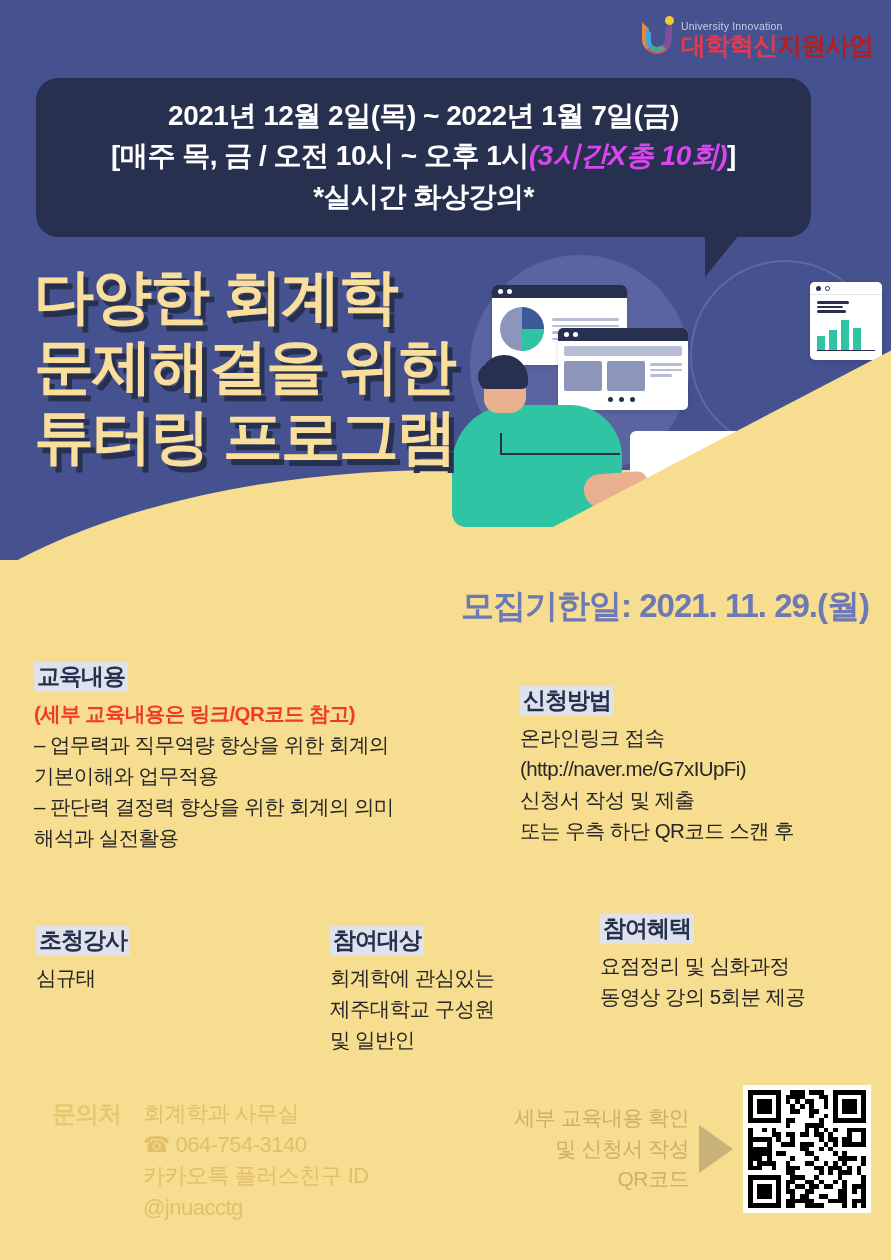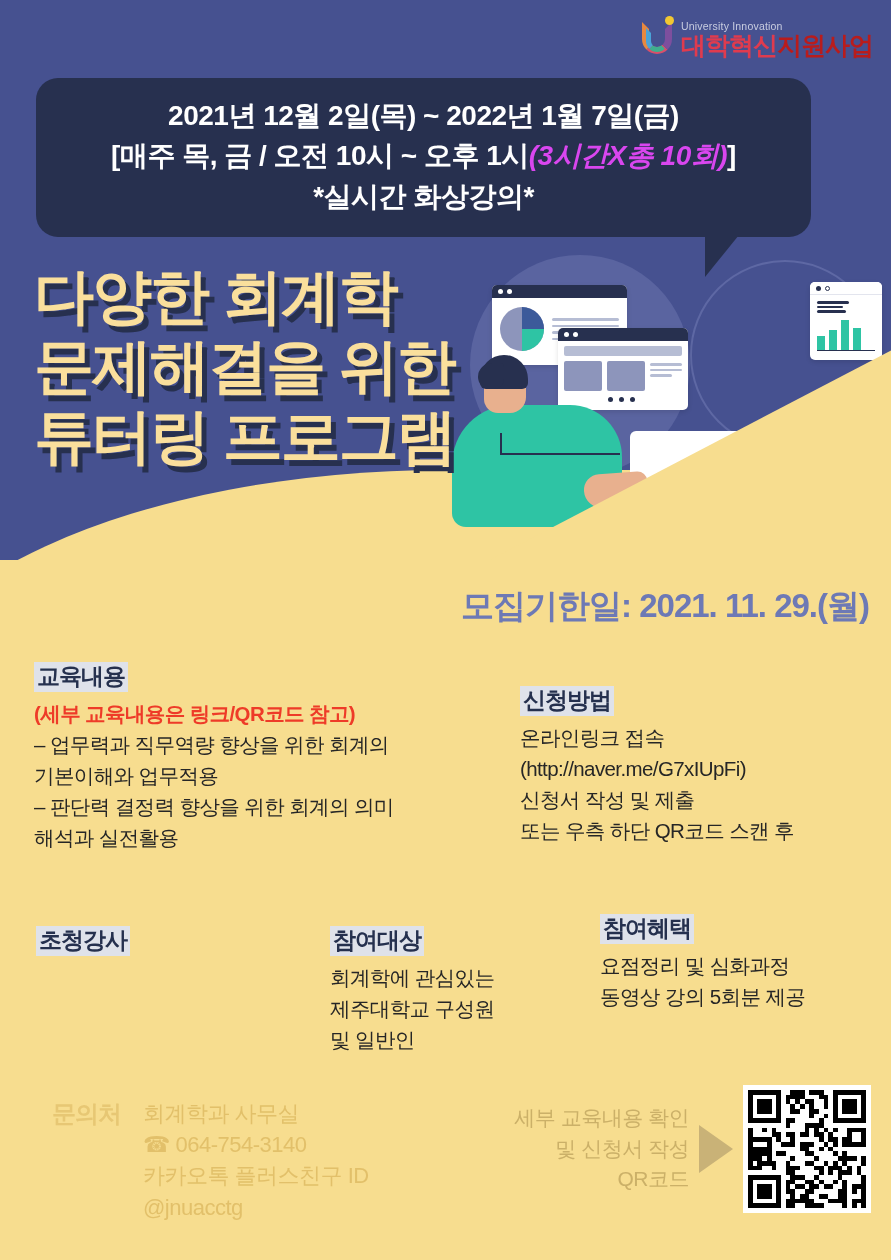--- a/index.html
+++ b/index.html
@@ -309,20 +309,21 @@
     <div class="body-line">온라인링크 접속</div>
     <div class="body-line">(http://naver.me/G7xIUpFi)</div>
     <div class="body-line">신청서 작성 및 제출</div>
     <div class="body-line">또는 우측 하단 QR코드 스캔 후</div>
   </div>
 </div>
 
 <div id="col-lect">
   <div class="sec-head">초청강사</div>
   <div class="sec-body">
+    <div class="body-line">심규태</div>
   </div>
 </div>
 
 <div id="col-target">
   <div class="sec-head">참여대상</div>
   <div class="sec-body">
     <div class="body-line">회계학에 관심있는</div>
     <div class="body-line">제주대학교 구성원</div>
     <div class="body-line">및 일반인</div>
   </div>

